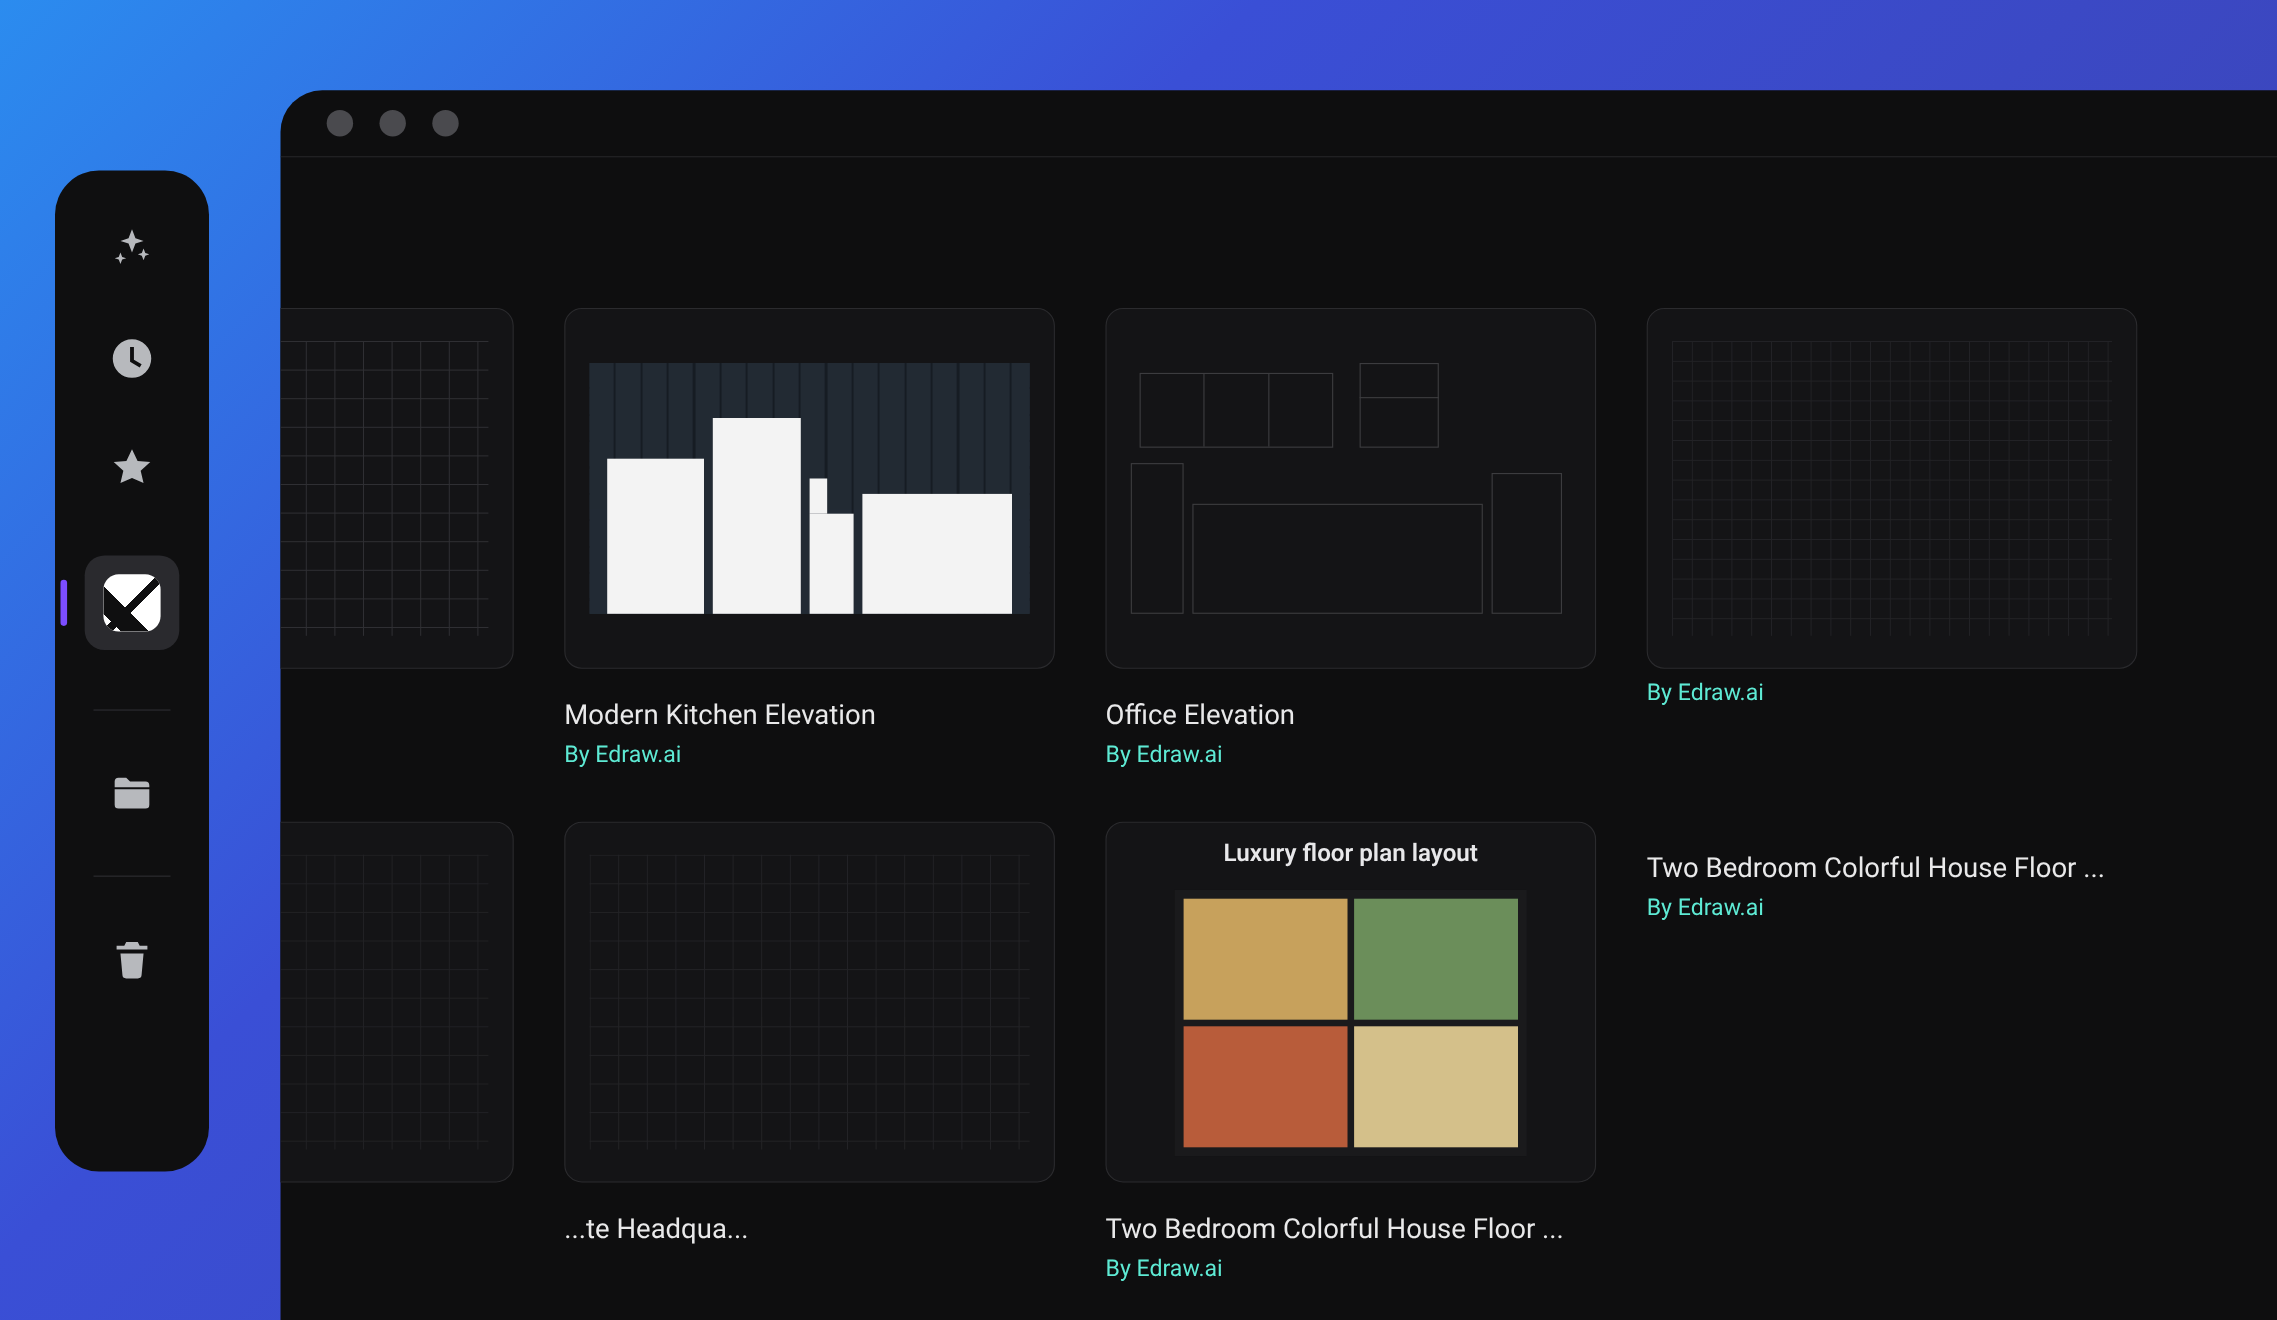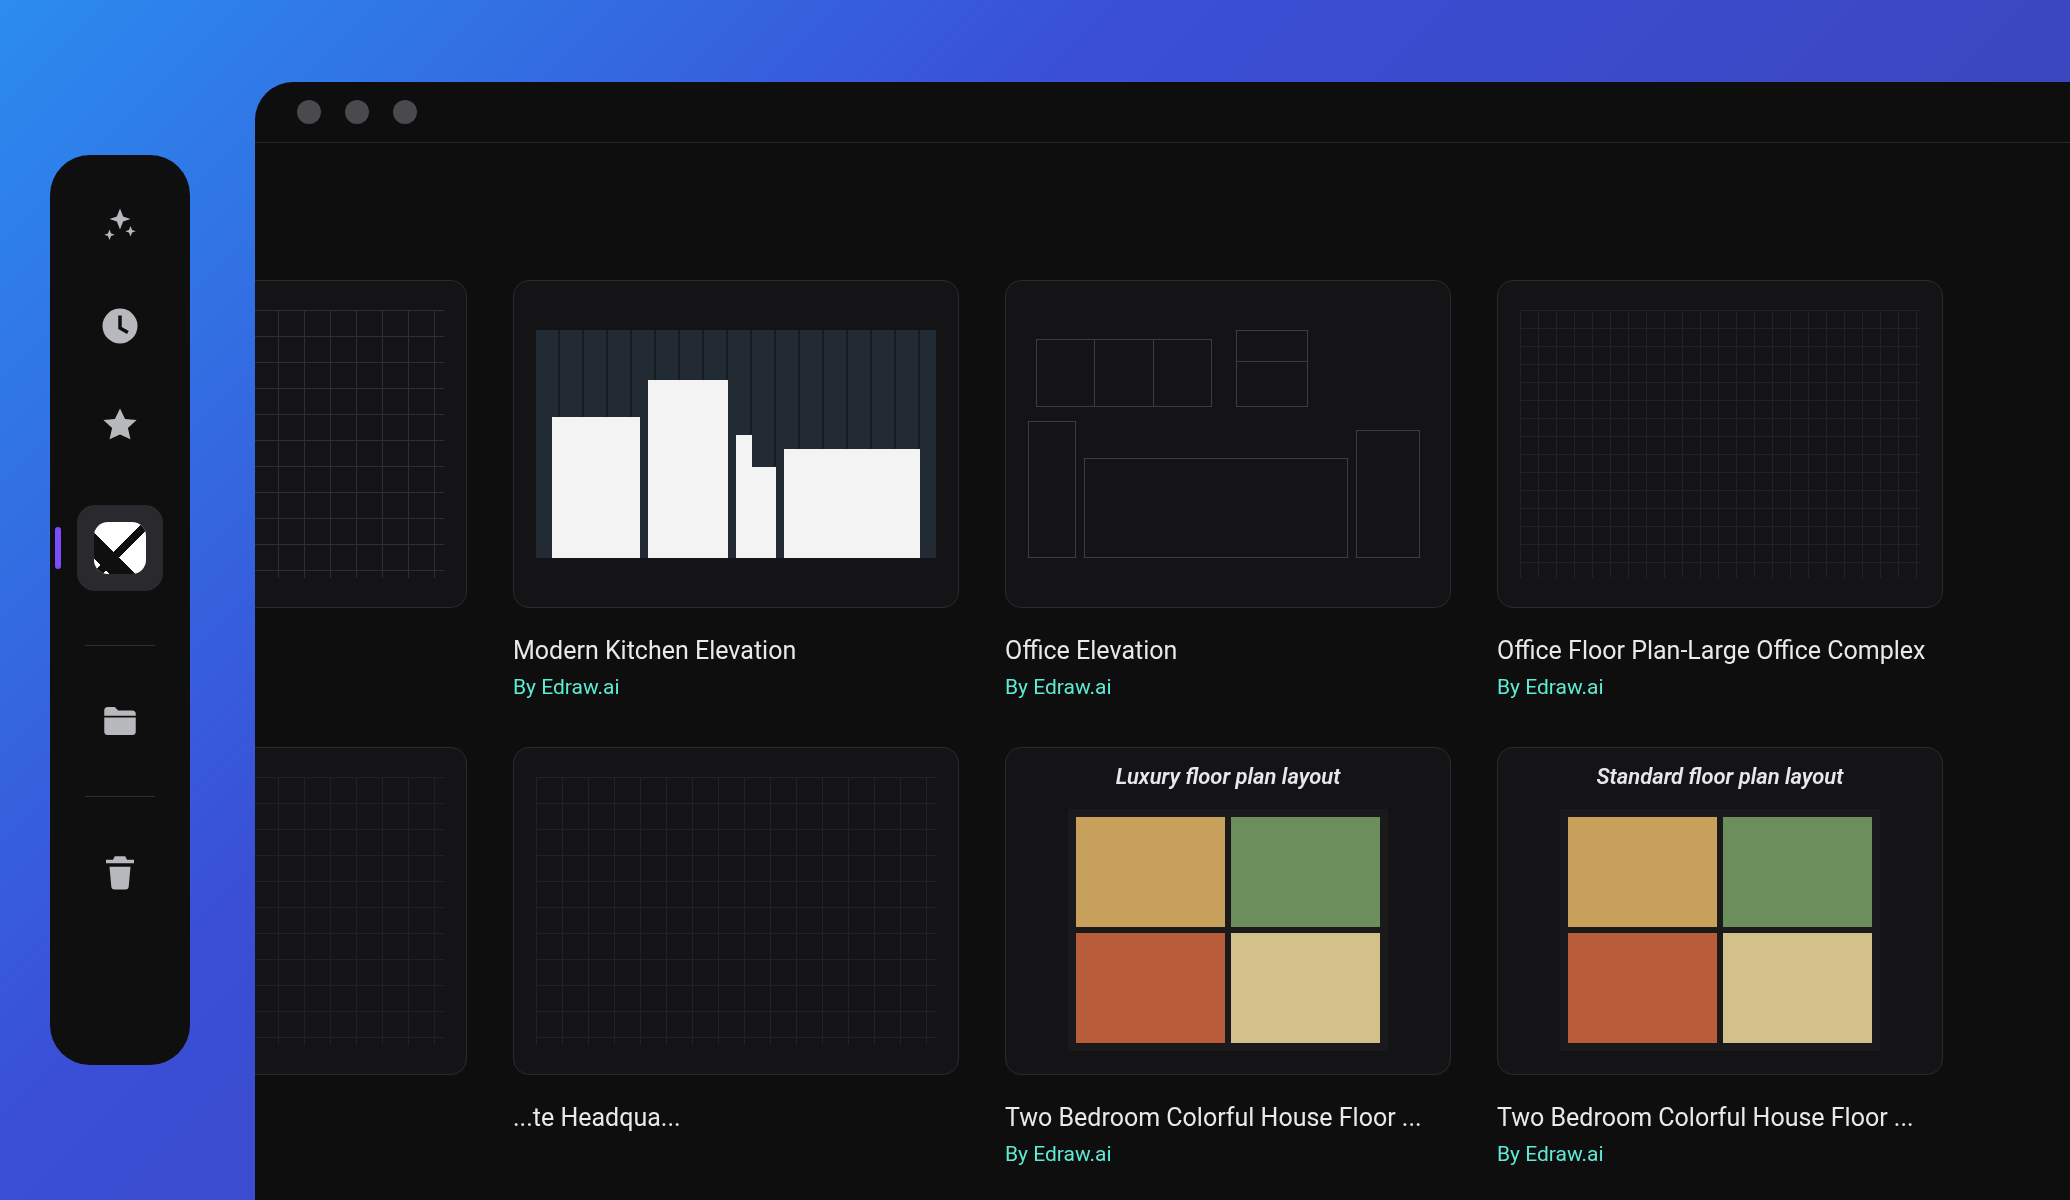--- a/index.html
+++ b/index.html
@@ -175,21 +175,20 @@
   font-weight: 600;
 }
 .bp-stack {
   display: flex;
   flex-direction: column;
   align-items: center;
   gap: 20px;
   width: 100%;
   height: 100%;
   padding-top: 16px;
-  font-style: italic;
 }
 .bp-color-plan {
   width: 72%;
   height: 78%;
   display: grid;
   grid-template-columns: 1fr 1fr;
   grid-template-rows: 1fr 1fr;
   gap: 6px;
   padding: 8px;
   background: #1a1a1c;
@@ -285,21 +284,20 @@
         </div>
       </div>
       <div class="title">Office Elevation</div>
       <div class="author">By Edraw.ai</div>
     </div>
 
     <div class="card">
       <div class="thumb">
         <div class="bp-lines" style="opacity:.55;background-size:100% 18px,18px 100%;"></div>
       </div>
-      <div class="title">Office Floor Plan-Large Office Complex</div>
       <div class="author">By Edraw.ai</div>
     </div>
 
     <div class="card">
       <div class="thumb">
         <div class="bp-lines" style="opacity:.5;"></div>
       </div>
       <div class="title">Office F...</div>
       <div class="author">By Edra...</div>
     </div>
@@ -322,29 +320,18 @@
               <div></div>
               <div></div>
             </div>
         </div>
       </div>
       <div class="title">Two Bedroom Colorful House Floor ...</div>
       <div class="author">By Edraw.ai</div>
     </div>
 
     <div class="card">
-      <div class="thumb">
-        <div class="bp-stack">
-          <div class="bp-label">Standard floor plan layout</div>
-          <div class="bp-color-plan">
-              <div></div>
-              <div></div>
-              <div></div>
-              <div></div>
-            </div>
-        </div>
-      </div>
       <div class="title">Two Bedroom Colorful House Floor ...</div>
       <div class="author">By Edraw.ai</div>
     </div>
 
   </div>
 </div>
 
 </body></html>

